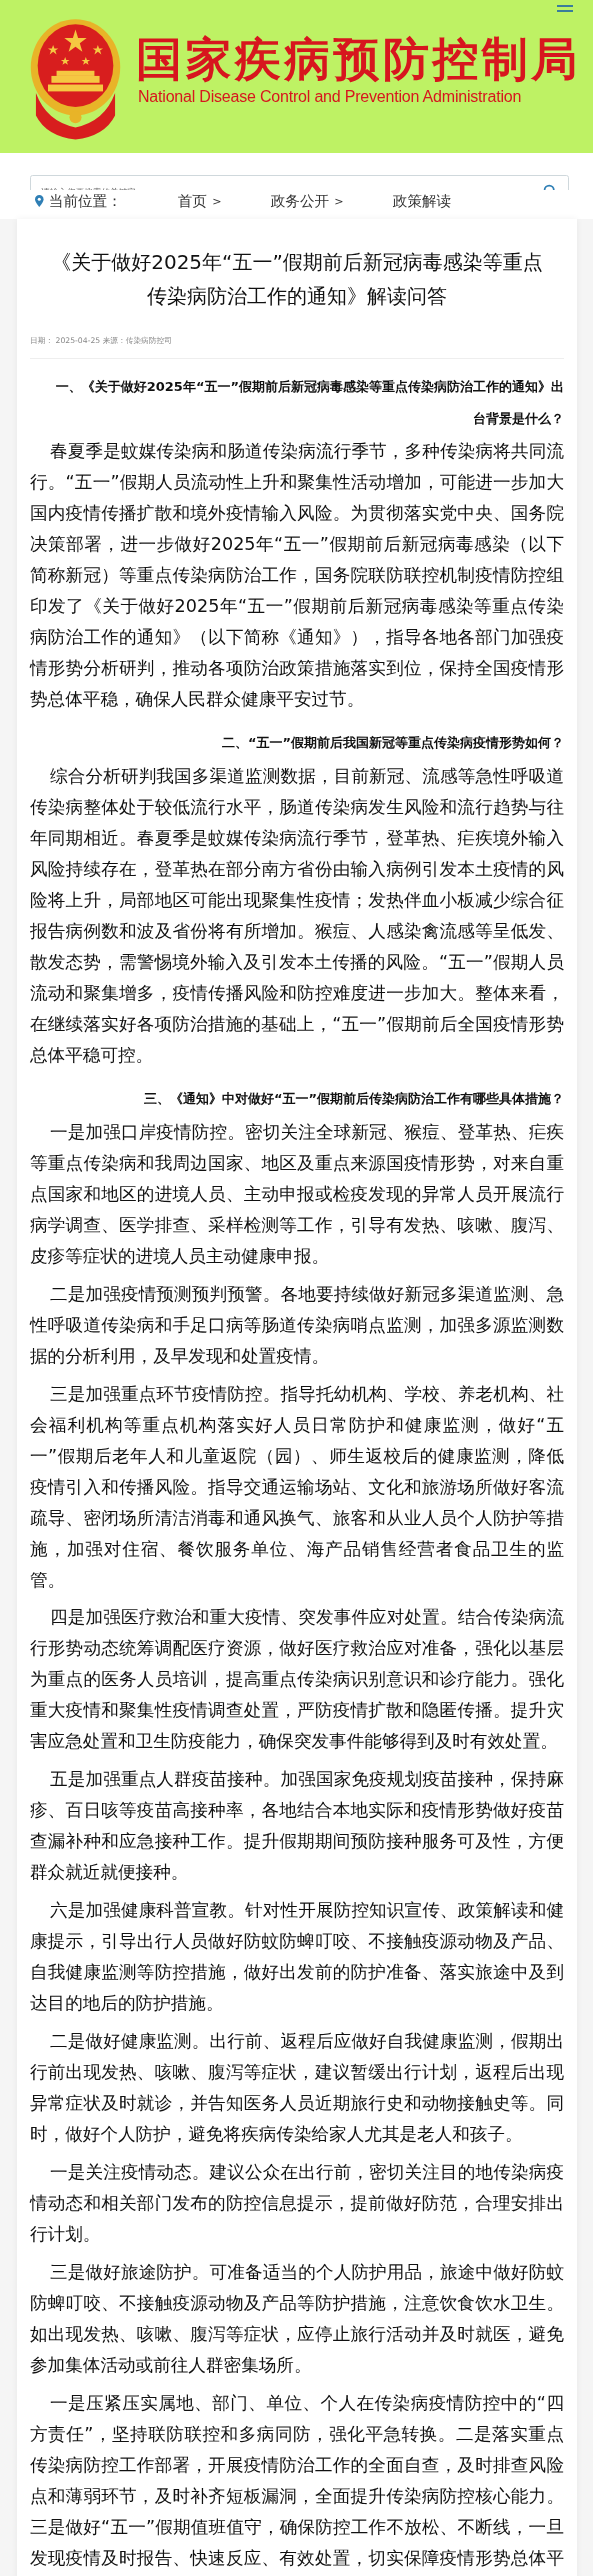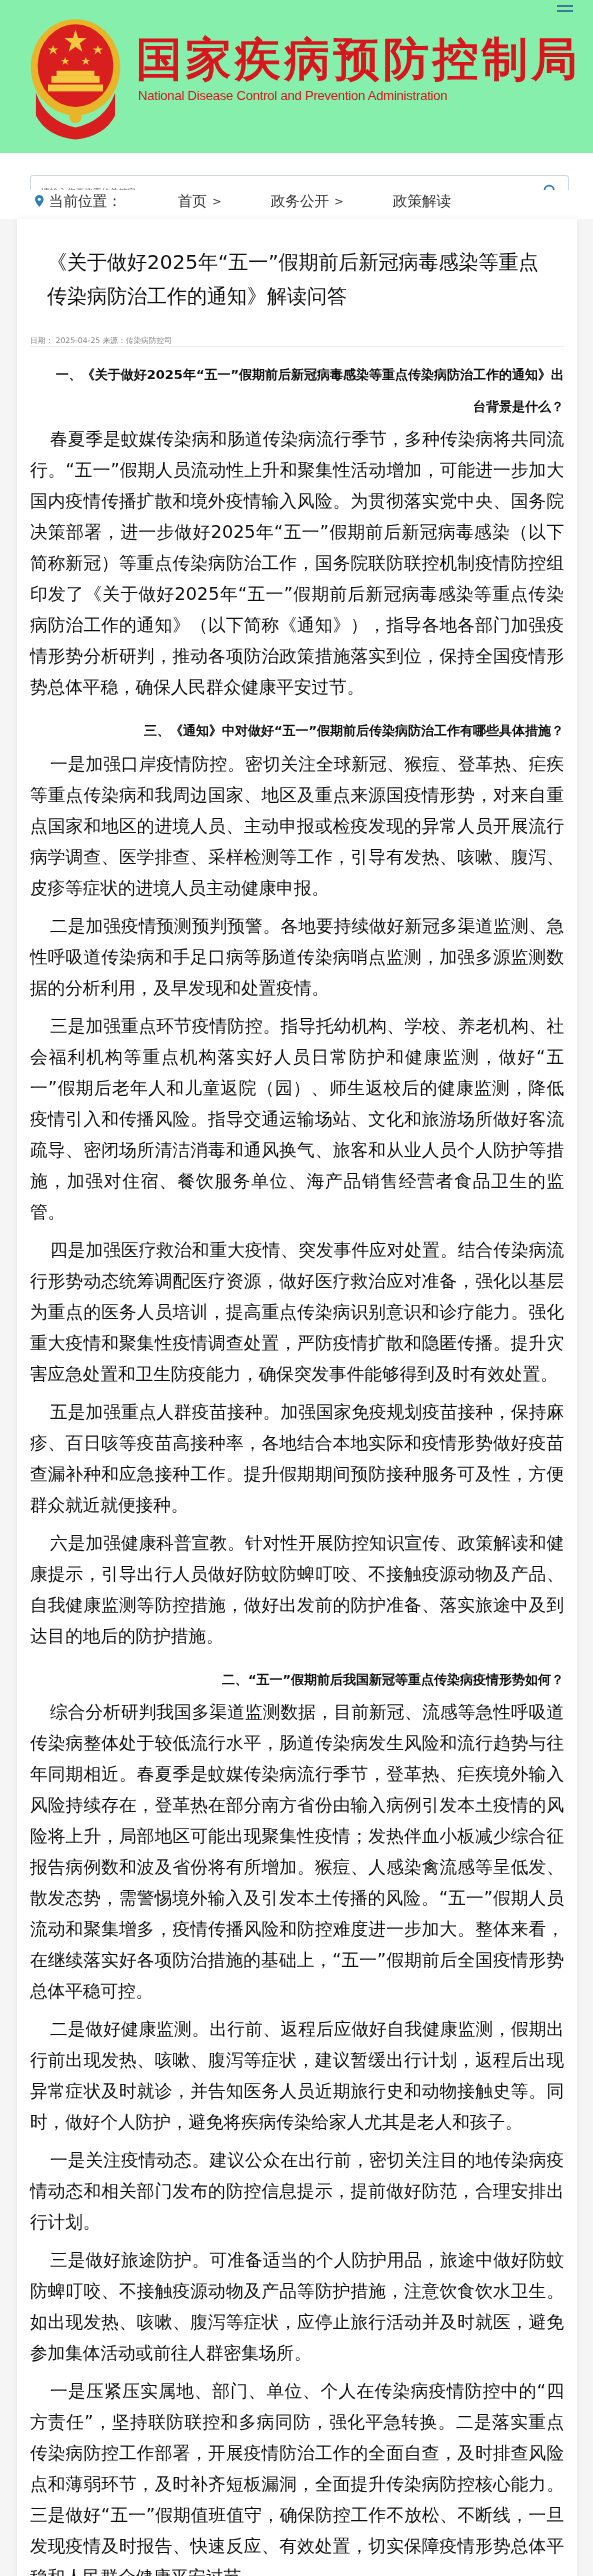--- a/index.html
+++ b/index.html
@@ -5,38 +5,38 @@
   html, body { margin: 0; padding: 0; }
   body {
     width: 594px;
     background: #f5f5f5;
     font-family: "DejaVu Sans", "Liberation Sans", sans-serif;
     color: #111;
   }
   .header {
     position: relative;
     height: 153px;
-    background: #86efac;
+    background: #bef264;
   }
   .menu-icon {
     position: absolute; right: 21.5px; top: 5.2px; width: 15.5px; height: 8.6px; cursor: pointer;
   }
   .menu-icon span { display: block; height: 1.7px; background: #3a7d9b; margin-bottom: 3.4px; }
   .emblem {
     position: absolute; left: 29px; top: 13.8px; width: 93px; height: 129px;
   }
   .site-title {
     position: absolute; left: 136px; top: 36px;
     font-family: "DejaVu Sans", sans-serif; font-weight: bold;
     font-size: 46px; letter-spacing: 3.4px; color: #d7161e; line-height: 1;
     white-space: nowrap;
   }
   .site-subtitle {
     position: absolute; left: 138px; top: 88px;
-    font-family: "Liberation Sans", sans-serif; font-size: 13px; color: #d7161e;
+    font-family: "Liberation Sans", sans-serif; font-size: 16px; color: #d7161e;
     white-space: nowrap; letter-spacing: -0.2px;
   }
   .search-bar {
     position: absolute; left: 30px; top: 133px; width: 539px; height: 34px;
     border: 0.9px solid #cfd8dc; border-radius: 2.6px; background: #fff;
     box-sizing: border-box; display: flex; align-items: center;
   }
   .search-input {
     flex: 1; border: none; outline: none; font-size: 8.6px; color: #666;
     padding: 0 10.3px; background: transparent; font-family: "DejaVu Sans", sans-serif;
@@ -50,25 +50,25 @@
   }
   .breadcrumb .pin { margin-right: 5.2px; }
   .breadcrumb .sep { margin: 0 5.2px; font-size: 11.2px; color: #333; }
   .breadcrumb .label { margin-right: 12px; }
   .breadcrumb a { color: #333; text-decoration: none; margin-left: 44px; }
   .article {
     background: #fff; margin: 0 17px; padding: 0 13px 26px 13px;
     box-shadow: 0 0 6.9px rgba(0,0,0,0.06); position: relative;
   }
   .article-title {
-    font-size: 20px; line-height: 34px; padding-top: 26px;
+    text-align: center; font-size: 20px; line-height: 34px; padding-top: 26px;
     margin: 0 17px; font-weight: normal; color: #111;
   }
   .meta {
-    font-size: 7.7px; color: #888; margin-top: 22.4px; 
+    font-size: 7.7px; color: #888; margin-top: 22.4px; padding-bottom: 12px;
     border-bottom: 0.9px solid #eee;
   }
   .section-h {
     font-weight: bold; font-size: 13px; line-height: 32px; text-indent: 20px;
     margin: 12px 0 1.7px 0; color: #111; text-align: right;
   }
   .para {
     font-size: 17.6px; line-height: 31px; text-indent: 20px; margin: 0 0 6.9px 0;
     text-align: justify; color: #111;
   }
@@ -127,32 +127,32 @@
 <div class="article">
   <h1 class="article-title">《关于做好2025年“五一”假期前后新冠病毒感染等重点传染病防治工作的通知》解读问答</h1>
   <div class="meta">日期： 2025-04-25 来源：传染病防控司</div>
 
   <div>
     <div class="section-h">一、《关于做好2025年“五一”假期前后新冠病毒感染等重点传染病防治工作的通知》出台背景是什么？</div>
     <p class="para">春夏季是蚊媒传染病和肠道传染病流行季节，多种传染病将共同流行。“五一”假期人员流动性上升和聚集性活动增加，可能进一步加大国内疫情传播扩散和境外疫情输入风险。为贯彻落实党中央、国务院决策部署，进一步做好2025年“五一”假期前后新冠病毒感染（以下简称新冠）等重点传染病防治工作，国务院联防联控机制疫情防控组印发了《关于做好2025年“五一”假期前后新冠病毒感染等重点传染病防治工作的通知》（以下简称《通知》），指导各地各部门加强疫情形势分析研判，推动各项防治政策措施落实到位，保持全国疫情形势总体平稳，确保人民群众健康平安过节。</p>
   </div>
 
   <div>
+    <div class="section-h">二、“五一”假期前后我国新冠等重点传染病疫情形势如何？</div>
+    <p class="para">综合分析研判我国多渠道监测数据，目前新冠、流感等急性呼吸道传染病整体处于较低流行水平，肠道传染病发生风险和流行趋势与往年同期相近。春夏季是蚊媒传染病流行季节，登革热、疟疾境外输入风险持续存在，登革热在部分南方省份由输入病例引发本土疫情的风险将上升，局部地区可能出现聚集性疫情；发热伴血小板减少综合征报告病例数和波及省份将有所增加。猴痘、人感染禽流感等呈低发、散发态势，需警惕境外输入及引发本土传播的风险。“五一”假期人员流动和聚集增多，疫情传播风险和防控难度进一步加大。整体来看，在继续落实好各项防治措施的基础上，“五一”假期前后全国疫情形势总体平稳可控。</p>
+  </div>
+
+  <div>
     <div class="section-h">三、《通知》中对做好“五一”假期前后传染病防治工作有哪些具体措施？</div>
     <p class="para">一是加强口岸疫情防控。密切关注全球新冠、猴痘、登革热、疟疾等重点传染病和我周边国家、地区及重点来源国疫情形势，对来自重点国家和地区的进境人员、主动申报或检疫发现的异常人员开展流行病学调查、医学排查、采样检测等工作，引导有发热、咳嗽、腹泻、皮疹等症状的进境人员主动健康申报。</p>
     <p class="para">二是加强疫情预测预判预警。各地要持续做好新冠多渠道监测、急性呼吸道传染病和手足口病等肠道传染病哨点监测，加强多源监测数据的分析利用，及早发现和处置疫情。</p>
     <p class="para">三是加强重点环节疫情防控。指导托幼机构、学校、养老机构、社会福利机构等重点机构落实好人员日常防护和健康监测，做好“五一”假期后老年人和儿童返院（园）、师生返校后的健康监测，降低疫情引入和传播风险。指导交通运输场站、文化和旅游场所做好客流疏导、密闭场所清洁消毒和通风换气、旅客和从业人员个人防护等措施，加强对住宿、餐饮服务单位、海产品销售经营者食品卫生的监管。</p>
     <p class="para">四是加强医疗救治和重大疫情、突发事件应对处置。结合传染病流行形势动态统筹调配医疗资源，做好医疗救治应对准备，强化以基层为重点的医务人员培训，提高重点传染病识别意识和诊疗能力。强化重大疫情和聚集性疫情调查处置，严防疫情扩散和隐匿传播。提升灾害应急处置和卫生防疫能力，确保突发事件能够得到及时有效处置。</p>
     <p class="para">五是加强重点人群疫苗接种。加强国家免疫规划疫苗接种，保持麻疹、百日咳等疫苗高接种率，各地结合本地实际和疫情形势做好疫苗查漏补种和应急接种工作。提升假期期间预防接种服务可及性，方便群众就近就便接种。</p>
     <p class="para">六是加强健康科普宣教。针对性开展防控知识宣传、政策解读和健康提示，引导出行人员做好防蚊防蜱叮咬、不接触疫源动物及产品、自我健康监测等防控措施，做好出发前的防护准备、落实旅途中及到达目的地后的防护措施。</p>
-  </div>
-
-  <div>
-    <div class="section-h">二、“五一”假期前后我国新冠等重点传染病疫情形势如何？</div>
-    <p class="para">综合分析研判我国多渠道监测数据，目前新冠、流感等急性呼吸道传染病整体处于较低流行水平，肠道传染病发生风险和流行趋势与往年同期相近。春夏季是蚊媒传染病流行季节，登革热、疟疾境外输入风险持续存在，登革热在部分南方省份由输入病例引发本土疫情的风险将上升，局部地区可能出现聚集性疫情；发热伴血小板减少综合征报告病例数和波及省份将有所增加。猴痘、人感染禽流感等呈低发、散发态势，需警惕境外输入及引发本土传播的风险。“五一”假期人员流动和聚集增多，疫情传播风险和防控难度进一步加大。整体来看，在继续落实好各项防治措施的基础上，“五一”假期前后全国疫情形势总体平稳可控。</p>
   </div>
 
   <div>
     <p class="para">二是做好健康监测。出行前、返程后应做好自我健康监测，假期出行前出现发热、咳嗽、腹泻等症状，建议暂缓出行计划，返程后出现异常症状及时就诊，并告知医务人员近期旅行史和动物接触史等。同时，做好个人防护，避免将疾病传染给家人尤其是老人和孩子。</p>
     <p class="para">一是关注疫情动态。建议公众在出行前，密切关注目的地传染病疫情动态和相关部门发布的防控信息提示，提前做好防范，合理安排出行计划。</p>
     <p class="para">三是做好旅途防护。可准备适当的个人防护用品，旅途中做好防蚊防蜱叮咬、不接触疫源动物及产品等防护措施，注意饮食饮水卫生。如出现发热、咳嗽、腹泻等症状，应停止旅行活动并及时就医，避免参加集体活动或前往人群密集场所。</p>
   </div>
 
   <div>
     <p class="para">一是压紧压实属地、部门、单位、个人在传染病疫情防控中的“四方责任”，坚持联防联控和多病同防，强化平急转换。二是落实重点传染病防控工作部署，开展疫情防治工作的全面自查，及时排查风险点和薄弱环节，及时补齐短板漏洞，全面提升传染病防控核心能力。三是做好“五一”假期值班值守，确保防控工作不放松、不断线，一旦发现疫情及时报告、快速反应、有效处置，切实保障疫情形势总体平稳和人民群众健康平安过节。</p>

